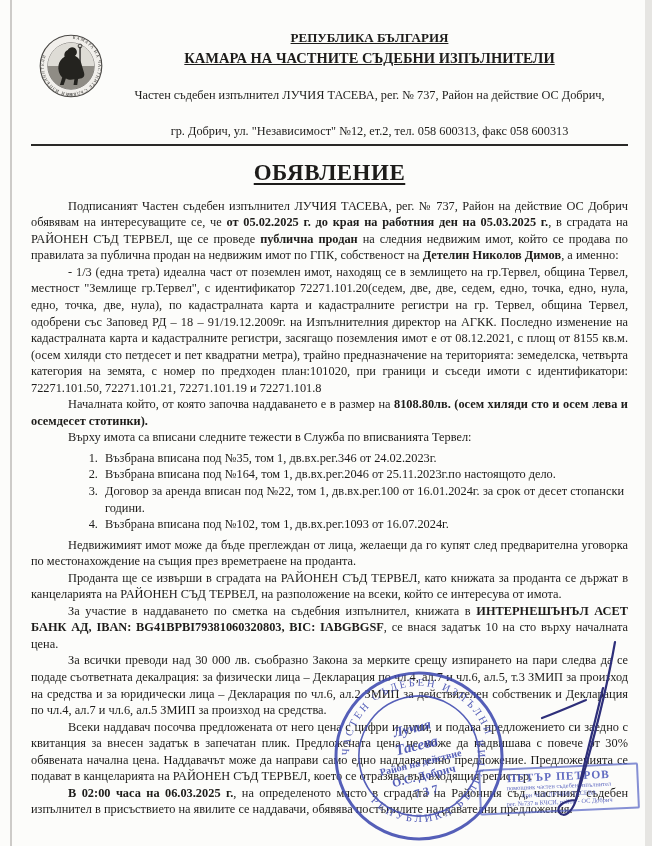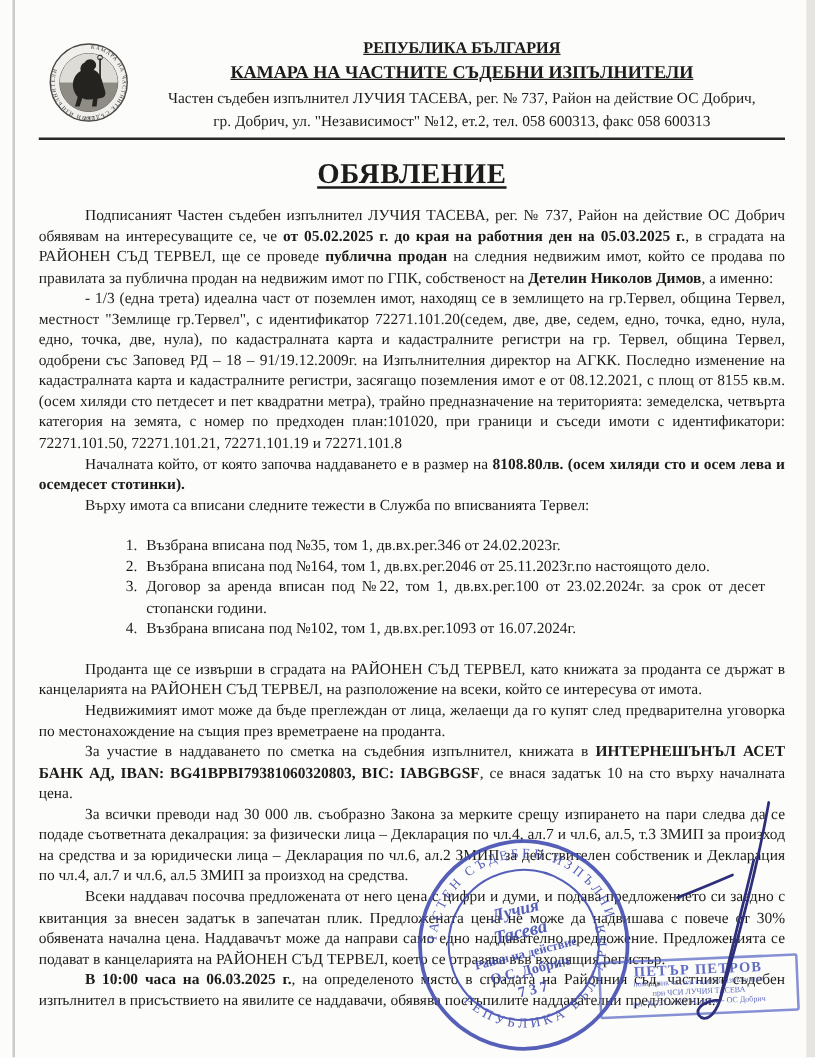--- a/index.html
+++ b/index.html
@@ -11,36 +11,36 @@
   .scan-line-left{position:absolute;left:10px;top:0;width:2px;height:846px;background:#b9b7b2;opacity:.7;}
   .scan-band-right{position:absolute;right:0;top:0;width:7px;height:846px;background:#e6e5e2;}
   .page{position:relative;padding:24px 24px 0 31px;}
 
   
   .doc-header{display:flex;align-items:flex-start;}
   .emblem{width:80px;height:80px;flex:0 0 80px;margin-top:2px;}
   .head-text{flex:1;text-align:center;padding-top:6px;line-height:1.3;}
   .head-republic{font-weight:bold;font-size:13px;text-decoration:underline;}
   .head-chamber{font-weight:bold;font-size:14.5px;text-decoration:underline;margin-top:2px;}
-  .head-officer{font-size:12.3px;margin-top:3px;}
+  .head-officer{font-size:12.3px;margin-top:20px;}
   .rule{border:0;border-top:2px solid #2a2927;margin:4px 0 4px 0;}
   .case-info{font-weight:bold;font-size:12.6px;line-height:1.3;}
 
   
   .doc-title{
     text-align:center;font-weight:bold;font-size:23px;letter-spacing:.5px;
     text-decoration:underline;text-decoration-thickness:2px;text-underline-offset:3px;
     margin:14px 0 12px 0;
   }
 
   
   .content{font-size:12.35px;line-height:16.55px;}
   .content p{margin:0;text-align:justify;text-indent:37px;}
   .b{font-weight:bold;}
-  ol.liens{margin:16px;padding:0 0 0 66px;}
+  ol.liens{margin:4px;padding:0 0 0 66px;}
   ol.liens li{text-align:justify;padding-left:4px;}
 
   
   .round-stamp{position:absolute;left:333px;top:670px;width:172px;height:172px;z-index:3;opacity:.88;}
   .rect-stamp{
     position:absolute;left:479px;top:766px;width:150px;z-index:3;
     border:2px solid rgba(80,95,195,.75);border-radius:2px;
     transform:rotate(-2.5deg);padding:2px 3px 3px 3px;text-align:center;
     color:#5560bd;background:rgba(255,255,255,.0);opacity:.92;
   }
@@ -90,29 +90,29 @@
   <div class="doc-title">ОБЯВЛЕНИЕ</div>
 
   <div class="content">
     <p><span>Подписаният Частен съдебен изпълнител ЛУЧИЯ ТАСЕВА, рег. № 737, Район на действие ОС Добрич обявявам на интересуващите се, че </span><span class="b">от 05.02.2025 г. до края на работния ден на 05.03.2025 г.</span><span>, в сградата на РАЙОНЕН СЪД ТЕРВЕЛ, ще се проведе </span><span class="b">публична продан</span><span> на следния недвижим имот, който се продава по правилата за публична продан на недвижим имот по ГПК, собственост на </span><span class="b">Детелин Николов Димов</span><span>, а именно:</span></p>
     <p><span>- 1/3 (една трета) идеална част от поземлен имот, находящ се в землището на гр.Тервел, община Тервел, местност "Землище гр.Тервел", с идентификатор 72271.101.20(седем, две, две, седем, едно, точка, едно, нула, едно, точка, две, нула), по кадастралната карта и кадастралните регистри на гр. Тервел, община Тервел, одобрени със Заповед РД – 18 – 91/19.12.2009г. на Изпълнителния директор на АГКК. Последно изменение на кадастралната карта  и кадастралните регистри, засягащо поземления имот е от 08.12.2021, с площ от 8155 кв.м. (осем хиляди сто петдесет и пет квадратни метра), трайно предназначение на територията: земеделска, четвърта категория на земята, с номер по предходен план:101020, при граници и съседи имоти с идентификатори: 72271.101.50, 72271.101.21, 72271.101.19 и 72271.101.8</span></p>
     <p><span>Началната който, от която започва наддаването е в размер на </span><span class="b">8108.80лв. (осем хиляди сто и осем лева и осемдесет стотинки).</span></p>
     <p><span>Върху имота са вписани следните тежести в Служба по вписванията Тервел:</span></p>
     <ol class="liens">
       <li>Възбрана вписана под №35, том 1, дв.вх.рег.346 от 24.02.2023г.</li>
       <li>Възбрана вписана под №164, том 1, дв.вх.рег.2046 от 25.11.2023г.по настоящото дело.</li>
-      <li>Договор за аренда вписан под №22, том 1, дв.вх.рег.100 от 23.02.2024г. за срок от десет стопански години.</li>
+      <li>Договор за аренда вписан под №22, том 1, дв.вх.рег.100 от 16.01.2024г. за срок от десет стопански години.</li>
       <li>Възбрана вписана под №102, том 1, дв.вх.рег.1093 от 16.07.2024г.</li>
     </ol>
+    <p><span>Недвижимият имот може да бъде преглеждан от лица, желаещи да го купят след предварителна уговорка по местонахождение на същия през времетраене на проданта.</span></p>
     <p><span>Проданта ще се извърши в сградата на РАЙОНЕН СЪД ТЕРВЕЛ, като книжата за проданта се държат в канцеларията на РАЙОНЕН СЪД ТЕРВЕЛ, на разположение на всеки, който се интересува от имота.</span></p>
-    <p><span>Недвижимият имот може да бъде преглеждан от лица, желаещи да го купят след предварителна уговорка по местонахождение на същия през времетраене на проданта.</span></p>
     <p><span>За участие в наддаването по сметка на съдебния изпълнител, книжата в </span><span class="b">ИНТЕРНЕШЪНЪЛ АСЕТ БАНК АД, IBAN: BG41BPBI79381060320803, BIC: IABGBGSF</span><span>, се внася задатък 10 на сто върху началната цена.</span></p>
     <p><span>За всички преводи над 30 000 лв. съобразно Закона за мерките срещу изпирането на пари следва да се подаде съответната декалрация: за физически лица – Декларация по чл.4, ал.7 и чл.6, ал.5, т.3 ЗМИП за произход на средства и за юридически лица – Декларация по чл.6, ал.2 ЗМИП за действителен собственик и Декларация по чл.4, ал.7 и чл.6, ал.5 ЗМИП за произход на средства.</span></p>
     <p><span>Всеки наддавач посочва предложената от него цена с цифри и думи, и подава предложението си заедно с квитанция за внесен задатък в запечатан плик. Предложената цена не може да надвишава с повече от 30% обявената начална цена. Наддавачът може да направи само едно наддавателно предложение. Предложенията се подават в канцеларията на РАЙОНЕН СЪД ТЕРВЕЛ, което се отразява във входящия регистър.</span></p>
-    <p><span class="b">В 10:00 часа на 06.03.2025 г.</span><span>, на определеното място в сградата на Районния съд, частният съдебен изпълнител в присъствието на явилите се наддавачи, обявява постъпилите наддавателни предложения.</span></p>
+    <p><span class="b">В 02:00 часа на 06.03.2025 г.</span><span>, на определеното място в сградата на Районния съд, частният съдебен изпълнител в присъствието на явилите се наддавачи, обявява постъпилите наддавателни предложения.</span></p>
   </div>
 
 </div>
 
 <svg class="round-stamp" viewBox="0 0 172 172">
   <g transform="rotate(-14 86 86)" fill="#3f4ab0">
     <circle cx="86" cy="86" r="83" fill="none" stroke="#3f4ab0" stroke-width="3"></circle>
     <circle cx="86" cy="86" r="60" fill="none" stroke="#3f4ab0" stroke-width="1.6"></circle>
     <defs>
       <path id="rst-top" d="M86 16 a70 70 0 0 1 0 140"></path>

